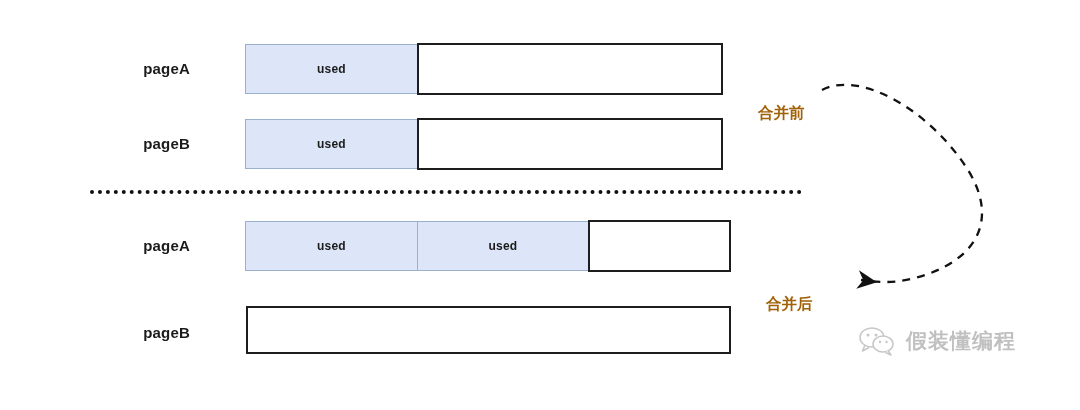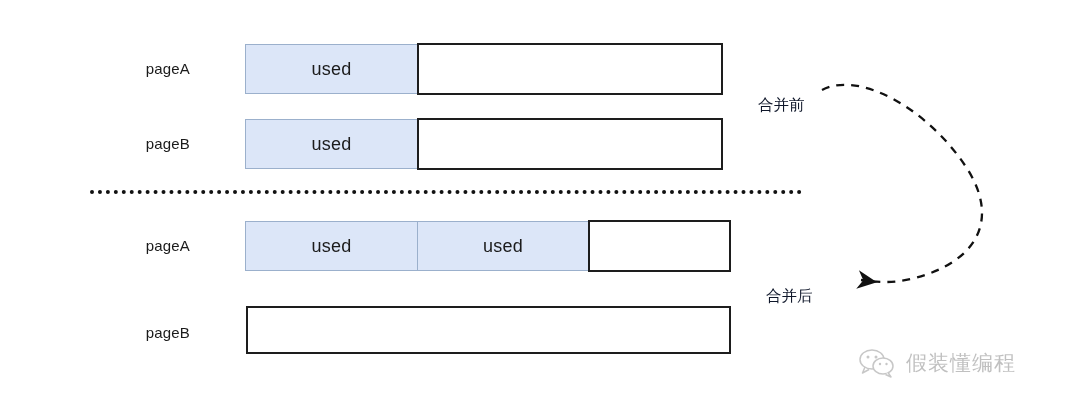--- a/index.html
+++ b/index.html
@@ -12,20 +12,21 @@
     height: 410px;
     position: relative;
     overflow: hidden;
     font-family: "Liberation Sans", "DejaVu Sans", sans-serif;
     color: #1a1a1a;
   }
 
   #diagram-root {
     position: absolute;
     inset: 0;
+    font-weight: bold;
   }
 
   
   .row-label {
     position: absolute;
     font-size: 15px;
     color: #1b1b1b;
     letter-spacing: .2px;
     text-align: right;
     width: 90px;
@@ -33,21 +34,21 @@
     white-space: nowrap;
   }
 
   
   .seg {
     position: absolute;
     box-sizing: border-box;
     display: flex;
     align-items: center;
     justify-content: center;
-    font-size: 18px;
+    font-size: 12px;
     color: #1b1b1b;
     letter-spacing: .2px;
   }
   .seg.used {
     background: #dce6f8;
     border: 1px solid #9bb0cc;
   }
   .seg.free {
     background: #ffffff;
     border: 2px solid #1d1d1d;
@@ -57,40 +58,41 @@
   .divider-dotted {
     position: absolute;
     height: 0;
     border-top: 4px dotted #111111;
   }
 
   
   .cn-label {
     position: absolute;
     font-size: 15.5px;
-    color: #0f172a;
+    color: #a16207;
     white-space: nowrap;
     line-height: 1;
+    margin-top: 8px;
   }
 
   
   #flow-arrow {
     position: absolute;
     left: 0;
     top: 0;
     width: 1080px;
     height: 410px;
     pointer-events: none;
   }
 
   
   #watermark {
     position: absolute;
     left: 858px;
-    top: 348px;
+    top: 326px;
     display: flex;
     align-items: center;
     gap: 8px;
     opacity: .55;
   }
   #watermark .wm-text {
     font-size: 21px;
     color: #8d8d8d;
     letter-spacing: 1px;
     white-space: nowrap;

